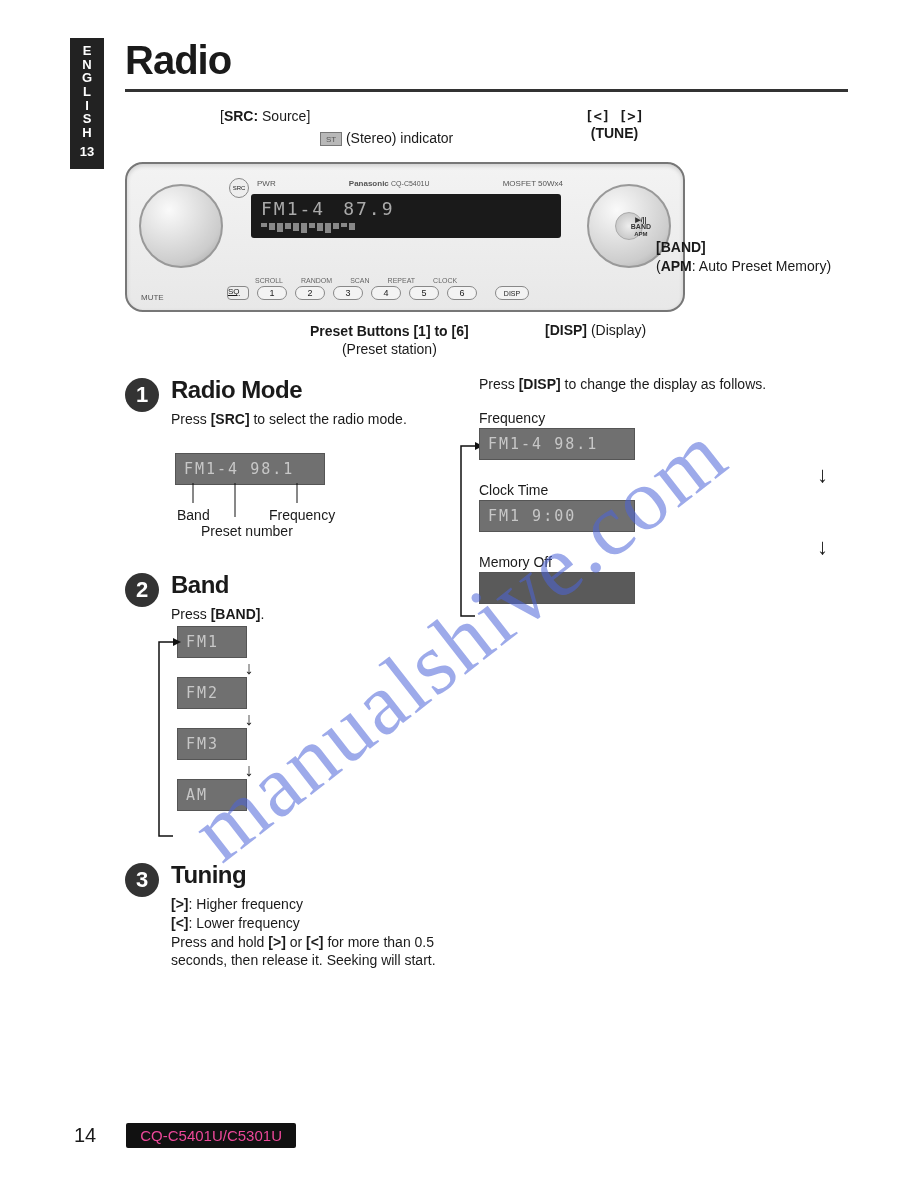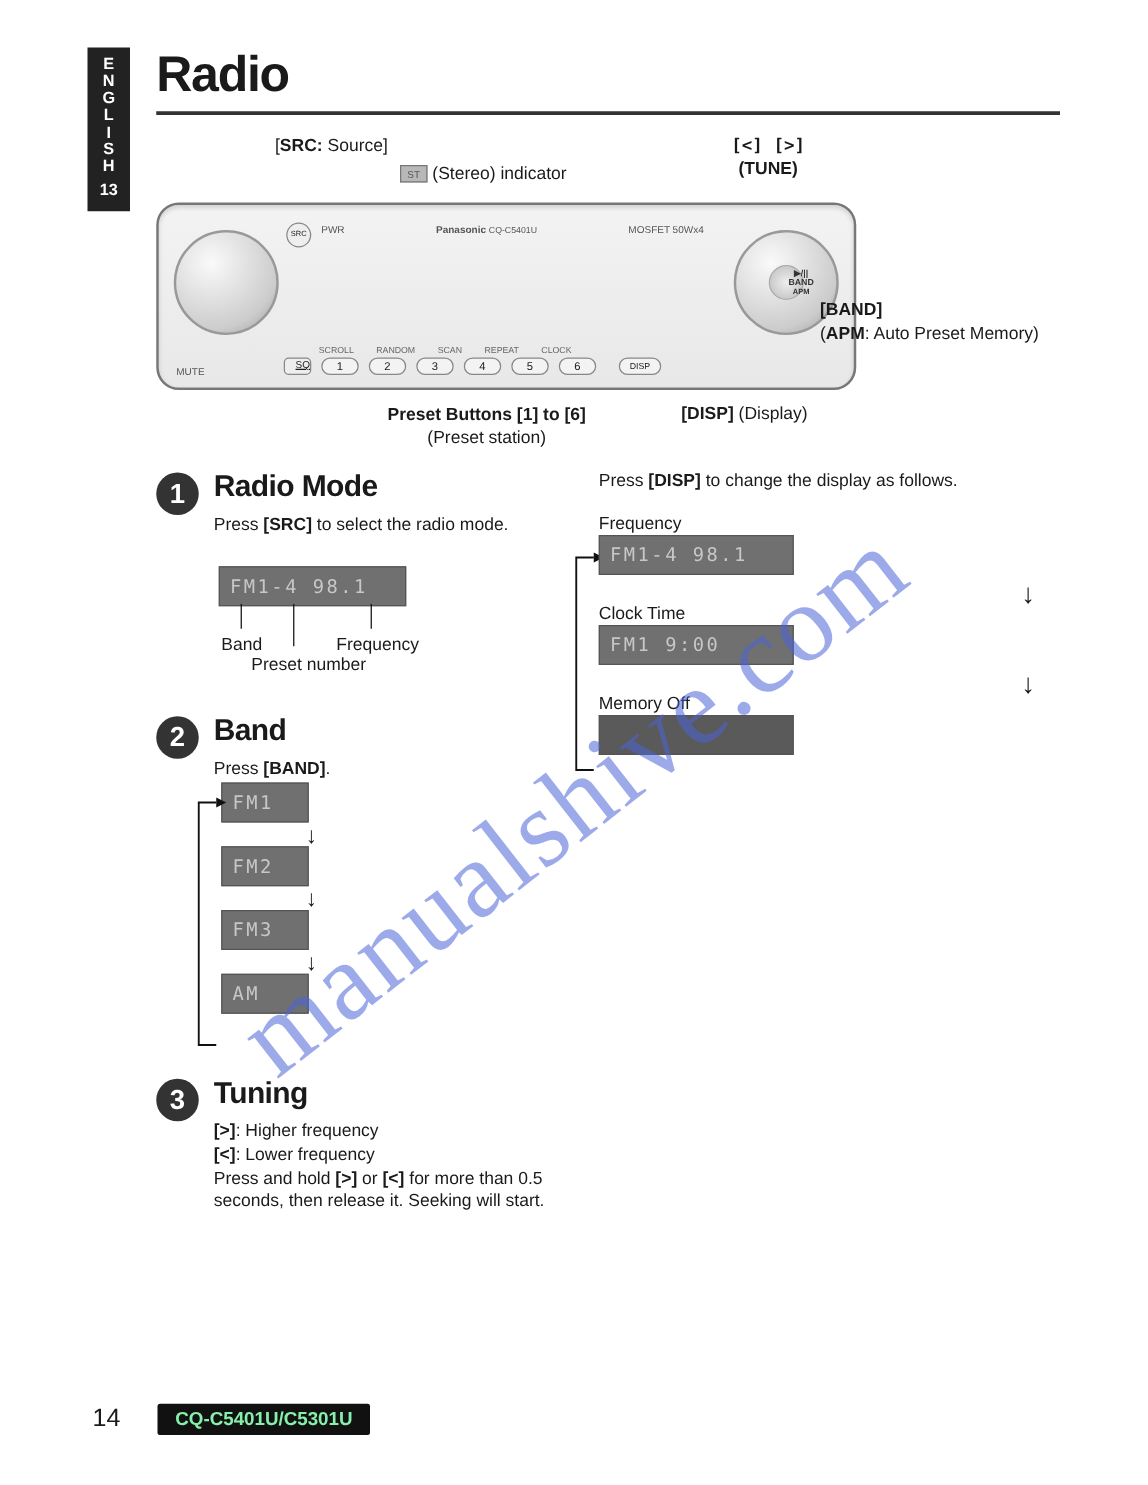--- a/index.html
+++ b/index.html
@@ -69,21 +69,21 @@
   .src-btn { position:absolute; left:102px; top:14px; width:20px; height:20px; border-radius:50%; border:1px solid #888; background:#eee; font-size:6px; display:flex; align-items:center; justify-content:center; }
   .panel-top { position:absolute; top:10px; left:130px; right:120px; height:18px; font-size:8px; color:#555; display:flex; justify-content:space-between; align-items:center; }
   .lcd { position:absolute; left:124px; top:30px; width:310px; height:44px; background:#1a1a1a; border-radius:3px; padding:4px 10px; }
   .lcd-main { color:#aaa; font-family:monospace; font-size:18px; letter-spacing:2px; display:flex; gap:18px; }
   .lcd-eq { display:flex; gap:2px; height:10px; margin-top:4px; }
   .lcd-eq span { width:6px; background:#888; }
   .preset-row { position:absolute; left:130px; bottom:10px; display:flex; gap:8px; align-items:center;}
   .preset-row .pbtn { width:30px; height:14px; border-radius:8px; border:1px solid #888; background:#f3f3f3; font-size:9px; text-align:center; line-height:13px;}
   .disp-btn { width:34px; height:14px; border-radius:8px; border:1px solid #888; background:#f3f3f3; font-size:7px; text-align:center; line-height:13px; margin-left:10px;}
   .mute-lbl { position:absolute; left:14px; bottom:8px; font-size:8px; color:#555;}
-  .sq-btn { position:absolute; left:100px; bottom:10px; width:22px; height:14px; border:1px solid #888; background:#eee; font-size:8px; text-align:right; border-radius:4px;text-decoration:underline;}
+  .sq-btn { position:absolute; left:100px; bottom:10px; width:22px; height:14px; border:1px solid #888; background:#eee; font-size:8px; text-align:left; border-radius:4px;text-decoration:underline;}
   .under-row { position:absolute; left:128px; bottom:26px; font-size:7px; color:#666; display:flex; gap:18px;}
   .band-callout { position:absolute; left:656px; top:238px; font-size:14px; line-height:1.35;}
   .bottom-callouts { position:relative; margin-left:55px; margin-top:10px; height:40px; }
   .bottom-callouts .pc { position:absolute; left:185px; top:0; font-size:14px; text-align:center; line-height:1.3;}
   .bottom-callouts .dc { position:absolute; left:420px; top:0; font-size:14px; }
   
   .cols { display:flex; margin-left:55px; margin-top:6px; gap:24px; }
   .col-l { width:330px; }
   .col-r { flex:1; }
   .section-title { font-family:"Arial Black",Arial,sans-serif; font-size:24px; font-weight:900; letter-spacing:-0.5px; }
@@ -103,21 +103,21 @@
   .arrow-down { text-align:center; font-size:18px; line-height:0.5; margin:-18px 0 4px 24px; }
   .disp-chain { margin-top:18px; font-size:14px; }
   .disp-chain .lbl { margin-bottom:2px; }
   .disp-chain .row { display:flex; align-items:center; gap:14px; position:relative; }
   .disp-chain .lcd-img { width:156px; }
   .disp-chain .vgap { height:22px; }
   .disp-chain .down-arrow { position:absolute; right:20px; top:34px; font-size:22px; }
   .watermark { position:absolute; left:50%; top:54%; transform:translate(-50%,-50%) rotate(-38deg); font-size:88px; color:rgba(77,101,217,0.55); font-weight:400; letter-spacing:2px; white-space:nowrap; pointer-events:none; font-family: "Times New Roman", serif;}
   .footer { position:absolute; bottom:40px; left:74px; display:flex; align-items:center; gap:30px;}
   .footer .pg { font-size:20px; }
-  .footer .model { background:#111; color:#86efac; padding:4px 14px; font-weight:bold; font-size:15px; border-radius:2px; }
+  .footer .model { background:#111; color:#ec4899; padding:4px 14px; font-weight:normal; font-size:15px; border-radius:2px; }
 </style>
 </head>
 <body>
 
 <div class="lang-tab">
   <span class="ln">E</span>
   <span class="ln">N</span>
   <span class="ln">G</span>
   <span class="ln">L</span>
   <span class="ln">I</span>
@@ -143,20 +143,40 @@
   </div>
 </div>
 
 <div class="stereo">
   <div class="knob-l"></div>
   <div class="src-btn">SRC</div>
   <div class="panel-top">
     <span>PWR</span>
     <span><b>Panasonic</b> <span style="font-size:7px">CQ-C5401U</span></span>
     <span>MOSFET 50Wx4</span>
+  </div>
+  <div class="lcd">
+    <div class="lcd-main">
+      <span>FM1-4</span>
+      <span>87.9</span>
+    </div>
+    <div class="lcd-eq">
+      <span style="height:40%"></span>
+        <span style="height:70%"></span>
+        <span style="height:90%"></span>
+      <span style="height:60%"></span>
+        <span style="height:80%"></span>
+        <span style="height:100%"></span>
+      <span style="height:50%"></span>
+        <span style="height:75%"></span>
+        <span style="height:95%"></span>
+      <span style="height:55%"></span>
+        <span style="height:40%"></span>
+        <span style="height:65%"></span>
+    </div>
   </div>
   <div class="under-row">
     <span>SCROLL</span>
     <span>RANDOM</span>
     <span>SCAN</span>
     <span>REPEAT</span>
     <span>CLOCK</span>
   </div>
   <div class="sq-btn">SQ</div>
   <div class="mute-lbl">MUTE</div>

